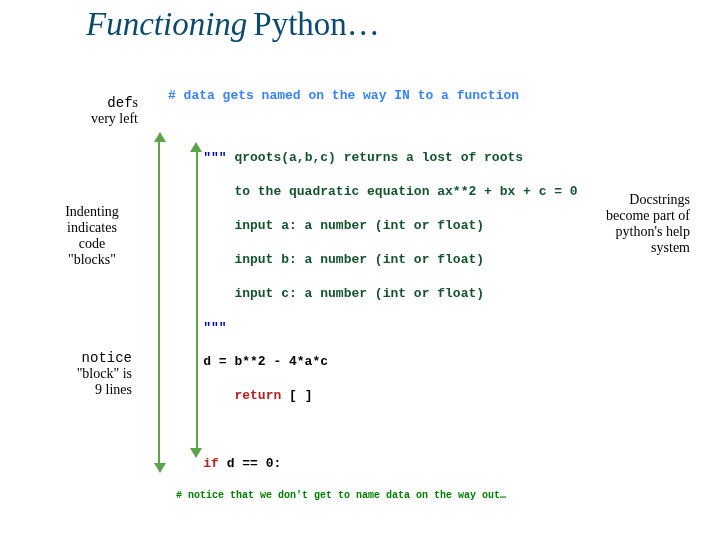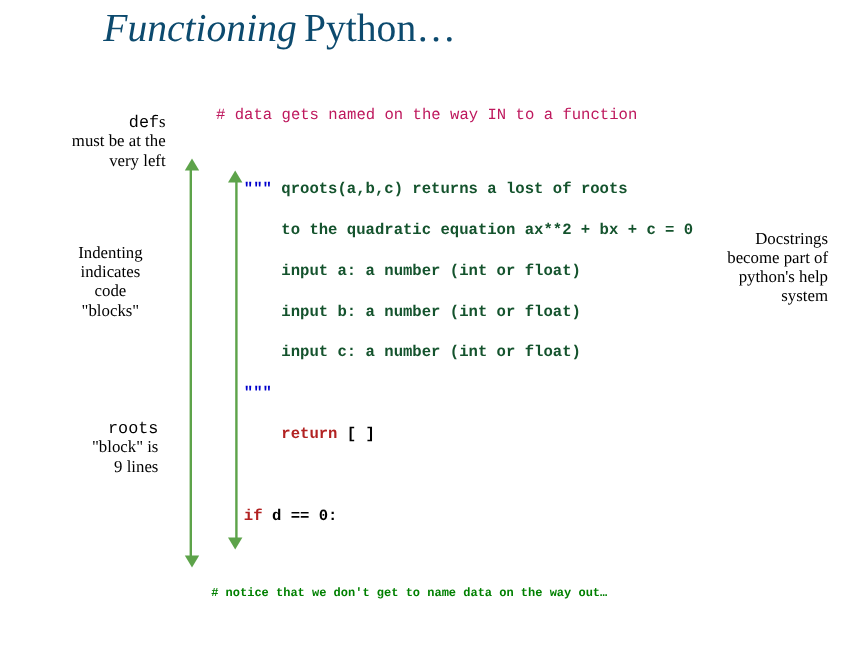--- a/index.html
+++ b/index.html
@@ -22,23 +22,22 @@
   .title .ital {
     font-style: italic;
     margin-right: 6px;
   }
   .comment-top {
     position: absolute;
     top: 88px;
     left: 168px;
     font-family: "Courier New", monospace;
     font-size: 13px;
-    font-weight: normal;
-    color: #be185d;
-    margin-left: 12px;
+    font-weight: bold;
+    color: #3b82f6;
   }
   .annot {
     position: absolute;
     font-size: 14px;
     color: #000;
     line-height: 1.15;
   }
   .annot .mono {
     font-family: "Courier New", monospace;
     font-size: 14px;
@@ -86,33 +85,32 @@
 <body>
 
 <div class="title">
   <span class="ital">Functioning</span><span>Python…</span>
 </div>
 
 <div class="comment-top"># data gets named on the way IN to a function</div>
 
 <div class="annot" style="top:95px; left:38px; text-align:right; width:100px;">
   <div><span></span><span class="mono">def</span><span>s</span></div>
-  <div>must be at the</div>
   <div>very left</div>
 </div>
 
 <div class="annot" style="top:204px; left:52px; text-align:center; width:80px;">
   <div>Indenting</div>
   <div>indicates</div>
   <div>code</div>
   <div>"blocks"</div>
 </div>
 
 <div class="annot" style="top:350px; left:52px; text-align:right; width:80px;">
-  <div><span class="mono">roots</span></div>
+  <div><span class="mono">notice</span></div>
   <div>"block" is</div>
   <div>9 lines</div>
 </div>
 
 <div class="annot" style="top:192px; left:570px; text-align:right; width:120px;">
   <div>Docstrings</div>
   <div>become part of</div>
   <div>python's help</div>
   <div>system</div>
 </div>
@@ -120,20 +118,21 @@
 <div class="arrow" style="top:140px; left:158px; height:325px; border-right:none;"></div>
 <div class="arrow" style="top:150px; left:196px; height:300px; border-left:none;"></div>
 
 <div class="code">
 <div><span>    </span><span class="str">"""</span><span class="docline"> qroots(a,b,c) returns a lost of roots</span></div>
 <div class="docline">        to the quadratic equation ax**2 + bx + c = 0</div>
 <div class="docline">        input a: a number (int or float)</div>
 <div class="docline">        input b: a number (int or float)</div>
 <div class="docline">        input c: a number (int or float)</div>
 <div><span>    </span><span class="str">"""</span></div>
+<div>    d = b**2 - 4*a*c</div>
 <div><span>        </span><span class="kw">return</span><span> [ ]</span></div>
 <div> </div>
 <div><span>    </span><span class="kw">if</span><span> d == 0:</span></div>
 
 
 
 
 
 
 

